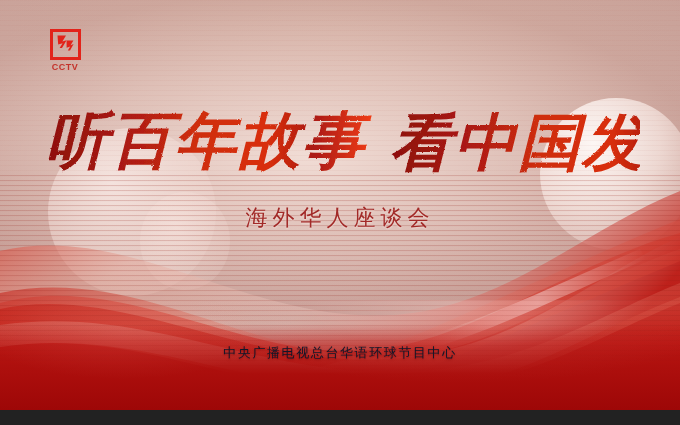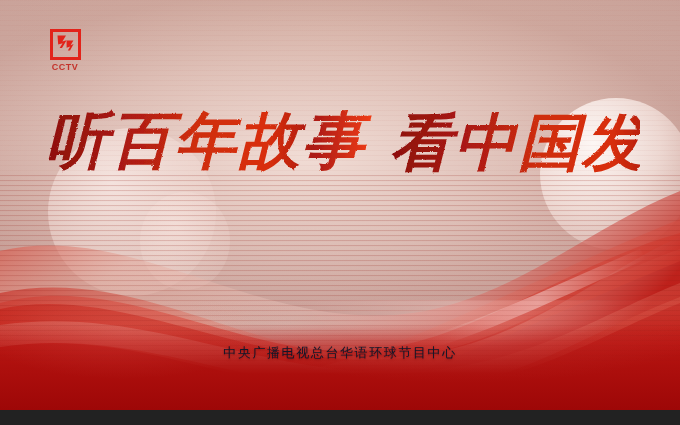--- a/index.html
+++ b/index.html
@@ -277,16 +277,17 @@
           <feDisplacementMap in="SourceGraphic" in2="n" scale="2.2" xChannelSelector="R" yChannelSelector="G"></feDisplacementMap>
         </filter>
       </defs>
       <g filter="url(#inkRough)">
         <text id="hl1" x="6" y="66" class="headline-text" fill="url(#inkGrad)">听百年故事</text>
         <text id="hl2" x="350" y="68" class="headline-text" fill="url(#inkGrad)">看中国发展</text>
       </g>
     </svg>
   </div>
 
+  <div class="subtitle">海外华人座谈会</div>
 
   <div class="footer">中央广播电视总台华语环球节目中心</div>
 
 </div>
 
 </body></html>

